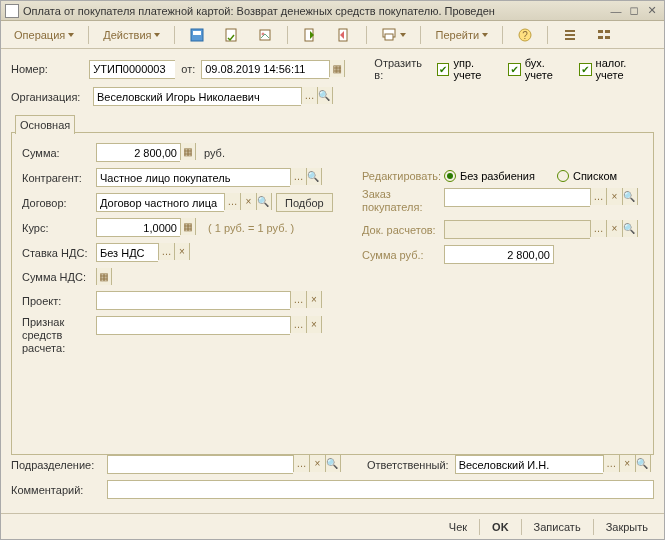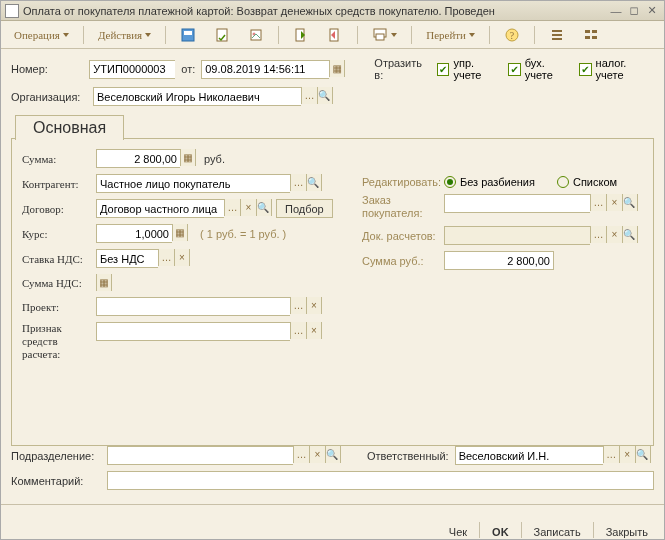--- a/index.html
+++ b/index.html
@@ -21,21 +21,20 @@
     border-bottom: 1px solid #b8b096;
   }
   .titlebar .doc-icon { width:14px; height:14px; background:#fff; border:1px solid #888; margin-right:4px; }
   .titlebar .title { flex:1; color:#333; font-size:11px; white-space:nowrap; overflow:hidden; }
   .titlebar .winbtn { width:16px; height:14px; margin-left:2px; display:flex; align-items:center; justify-content:center; color:#666; cursor:pointer; }
   .toolbar {
     background:#f5f0e3;
     height:28px; display:flex; align-items:center;
     padding:0 6px; gap:4px;
     border-bottom:1px solid #c8c0a8;
-    font-family:Liberation Serif, serif;
   }
   .tbbtn {
     height:20px; display:flex; align-items:center; padding:0 6px;
     color:#8a6d3b; cursor:pointer; border:1px solid transparent;
     font-size:11px;
   }
   .tbbtn .caret { margin-left:3px; border-left:3px solid transparent; border-right:3px solid transparent; border-top:4px solid #8a6d3b; }
   .sep { width:1px; height:18px; background:#c8c0a8; margin:0 3px; }
   .ticon { width:16px; height:16px; display:flex; align-items:center; justify-content:center; }
   .content { flex:1; padding:8px 10px; display:flex; flex-direction:column; }
@@ -53,45 +52,45 @@
     display:flex; align-items:center; justify-content:center; cursor:pointer;
     color:#8a6d3b; font-size:10px;
   }
   .checkgroup { display:flex; align-items:center; gap:4px; }
   .chk {
     width:13px; height:13px; border:1px solid #5a8a00; background:#fff;
     display:flex; align-items:center; justify-content:center; color:#2a7a00; font-size:10px;
   }
   .tabs { display:flex; gap:4px; margin:2px 0 0 4px; position:relative; z-index:2; }
   .tab {
-    padding:3px 17px; border:1px solid #c0b890; border-bottom:none;
+    padding:3px 4px; border:1px solid #c0b890; border-bottom:none;
     background:#ece6d2; color:#8a6d3b; cursor:pointer;
-    font-size:16px;
+    font-size:11px;
   }
   .tab.active { background:#f5f0e3; font-weight:normal; color:#333; position:relative; top:1px; }
   .tabpanel { border:1px solid #c0b890; flex:1; padding:10px; display:flex; gap:20px; margin-top:-1px; position:relative; z-index:1; }
   .col { display:flex; flex-direction:column; gap:6px; }
   .col.left { width:320px; }
   .col.right { flex:1; }
   .frow { display:flex; align-items:center; gap:4px; }
-  .flbl { width:70px; color:#333;font-family:Liberation Serif, serif; }
+  .flbl { width:70px; color:#333; }
   .flbl2 { width:78px; color:#a08a58; }
   .inputgrp { display:flex; align-items:stretch; }
   .inputgrp .input { border-right:none; }
   .inputgrp .minibtn.last, .inputgrp .minibtn:last-child { border-right:1px solid #c0b890; }
   .selector-btn {
     height:19px; padding:0 8px; background:#f3eedc; border:1px solid #c0b890;
     display:flex; align-items:center; cursor:pointer; color:#333;
   }
   .radio { width:12px; height:12px; border:1px solid #5a8a00; border-radius:50%; display:flex; align-items:center; justify-content:center; }
   .radio .dot { width:6px; height:6px; background:#2a7a00; border-radius:50%; }
   .section-title { color:#a08a58; margin:8px 0 4px 0; text-decoration:underline; }
   .footer {
     height:26px; background:#f5f0e3; border-top:1px solid #c8c0a8;
-    display:flex; align-items:flex-start; justify-content:flex-end; padding:17px 8px; gap:0;
+    display:flex; align-items:center; justify-content:flex-end; padding:8px 8px; gap:0;
   }
   .fbtn {
     height:20px; padding:0 8px; display:flex; align-items:center;
     color:#333; cursor:pointer; font-size:11px;
   }
   .fbtn.primary { font-weight:bold; }
   .fsep { width:1px; height:16px; background:#c8c0a8; margin:0 4px; }
   .hint { color:#a08a58; }
   svg { display:block; }
 </style>
@@ -285,21 +284,21 @@
               </div>
             <div class="minibtn">…</div>
             <div class="minibtn">×</div>
             <div class="minibtn last">🔍</div>
           </div>
           <div class="selector-btn">Подбор</div>
         </div>
         <div class="frow">
           <div class="flbl">Курс:</div>
           <div class="inputgrp">
-            <div class="input right" style="width:76px">
+            <div class="input right" style="width:84px">
                 <span class="val">1,0000</span>
               </div>
             <div class="minibtn last">▦</div>
           </div>
           <span class="hint" style="margin-left:8px">( 1 руб. = 1 руб. )</span>
         </div>
         <div class="frow">
           <div class="flbl">Ставка НДС:</div>
           <div class="inputgrp">
             <div class="input" style="width:62px">

